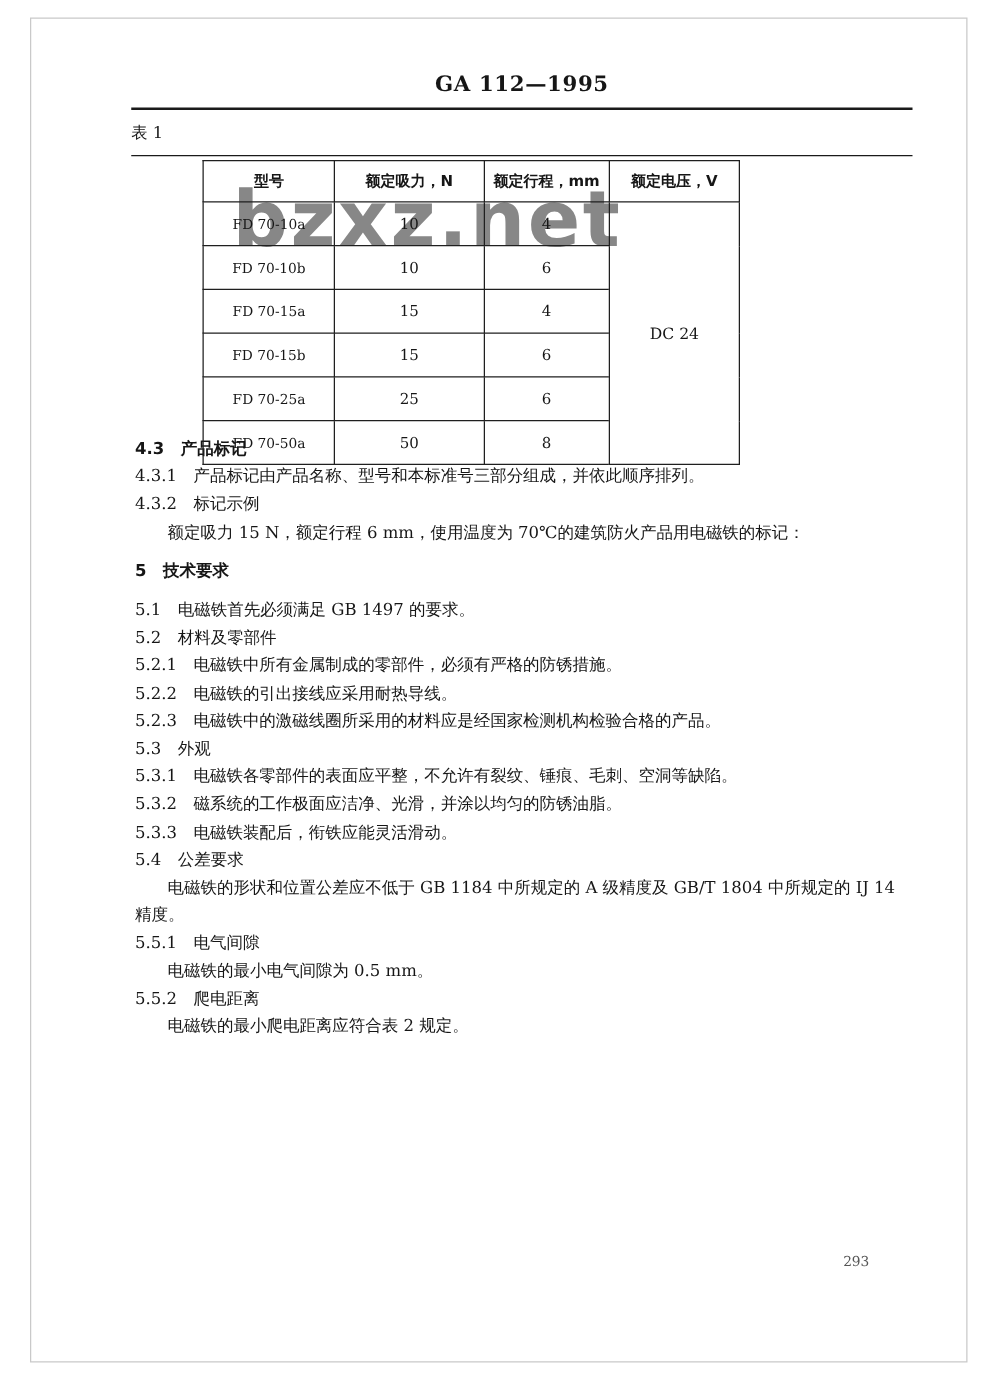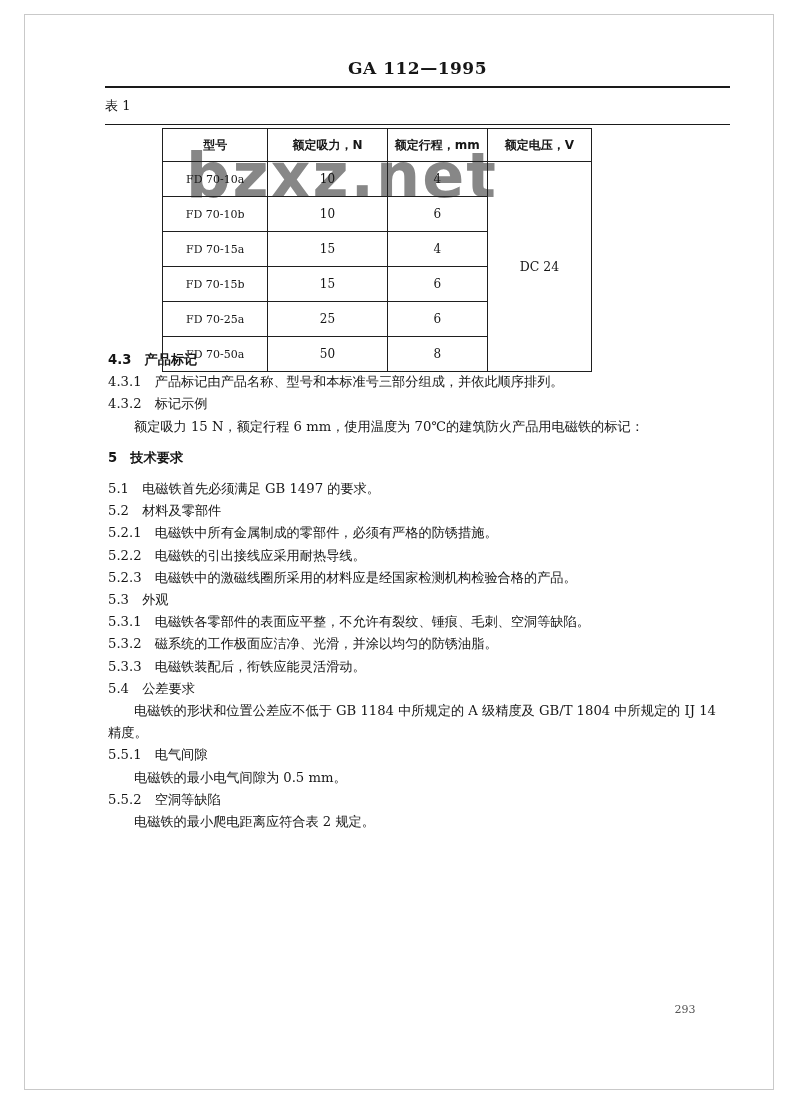--- a/index.html
+++ b/index.html
@@ -234,17 +234,17 @@
   <div class="ln">5.2.3 电磁铁中的激磁线圈所采用的材料应是经国家检测机构检验合格的产品。</div>
   <div class="ln">5.3 外观</div>
   <div class="ln">5.3.1 电磁铁各零部件的表面应平整，不允许有裂纹、锤痕、毛刺、空洞等缺陷。</div>
   <div class="ln">5.3.2 磁系统的工作极面应洁净、光滑，并涂以均匀的防锈油脂。</div>
   <div class="ln">5.3.3 电磁铁装配后，衔铁应能灵活滑动。</div>
   <div class="ln">5.4 公差要求</div>
   <div class="ln indent1">电磁铁的形状和位置公差应不低于 GB 1184 中所规定的 A 级精度及 GB/T 1804 中所规定的 IJ 14</div>
   <div class="ln">精度。</div>
   <div class="ln">5.5.1 电气间隙</div>
   <div class="ln indent1">电磁铁的最小电气间隙为 0.5 mm。</div>
-  <div class="ln">5.5.2 空洞等缺陷</div>
+  <div class="ln">5.5.2 爬电距离</div>
   <div class="ln indent1">电磁铁的最小爬电距离应符合表 2 规定。</div>
 </div>
 
 <div id="folio">293</div>
 
 </body></html>

